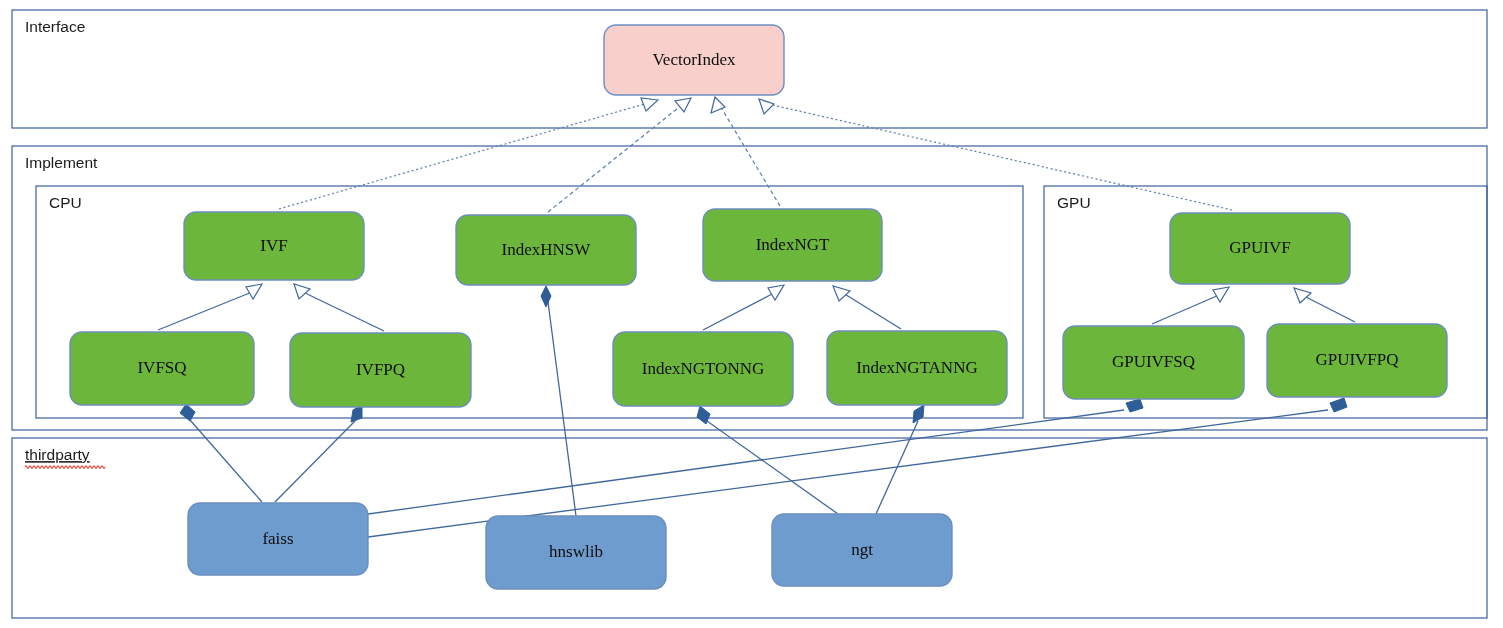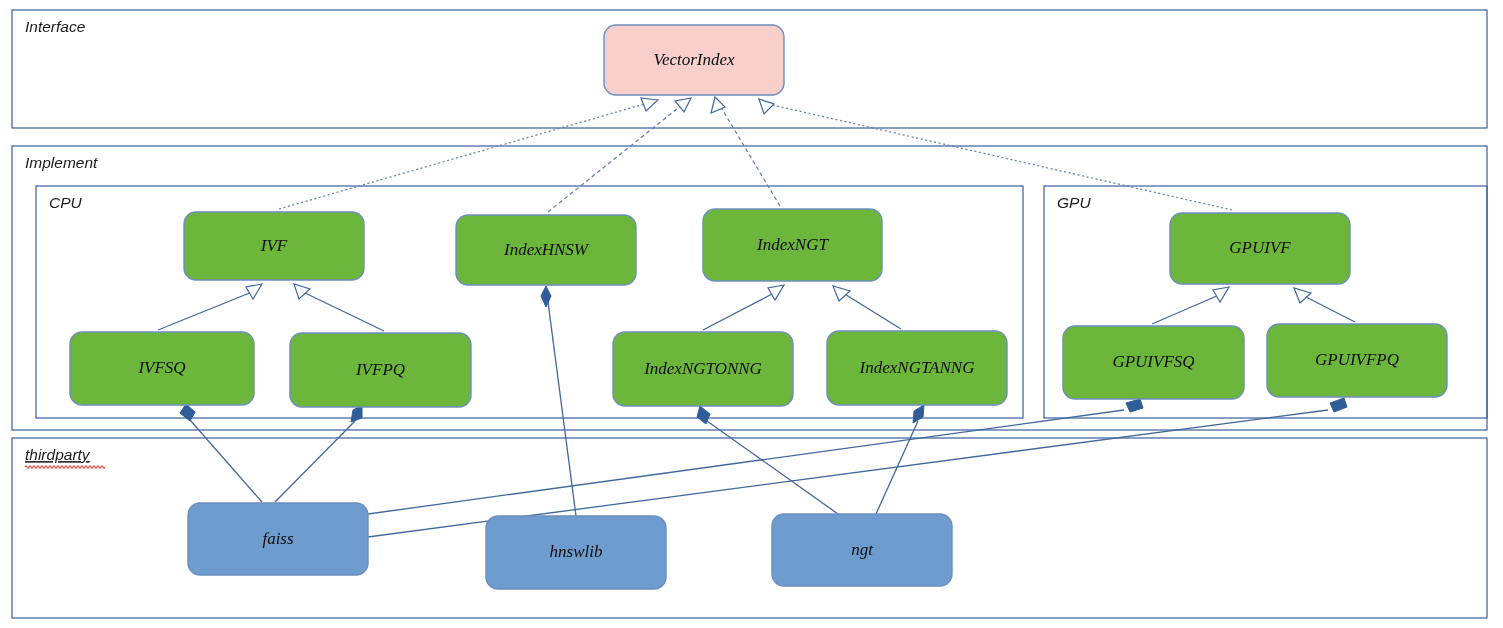--- a/index.html
+++ b/index.html
@@ -7,21 +7,20 @@
     padding: 0;
     background: #ffffff;
   }
   #canvas {
     position: relative;
     width: 1503px;
     height: 628px;
     background: #ffffff;
     font-family: "Liberation Sans", sans-serif;
     overflow: hidden;
-    font-style: italic;
   }
   svg.layer {
     position: absolute;
     left: 0;
     top: 0;
     width: 1503px;
     height: 628px;
   }
   .panel-rect {
     fill: none;

